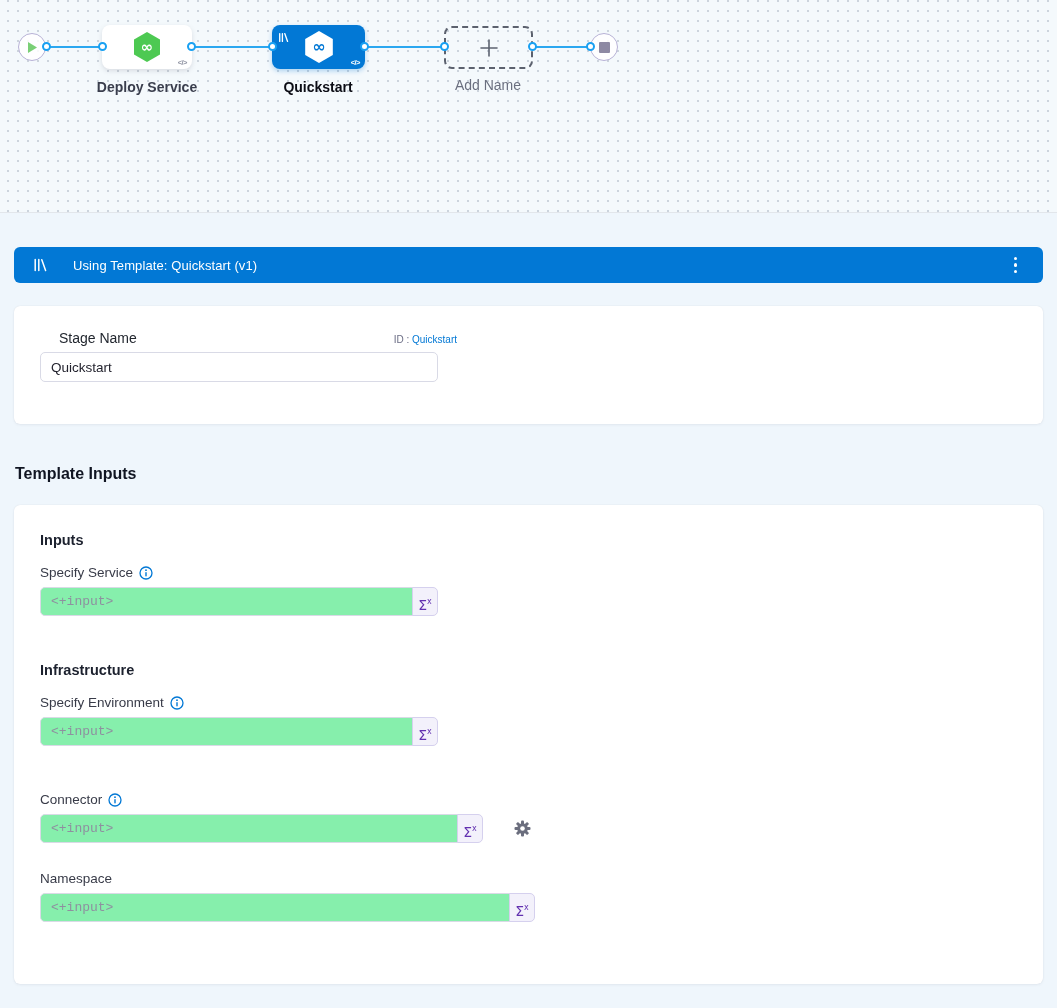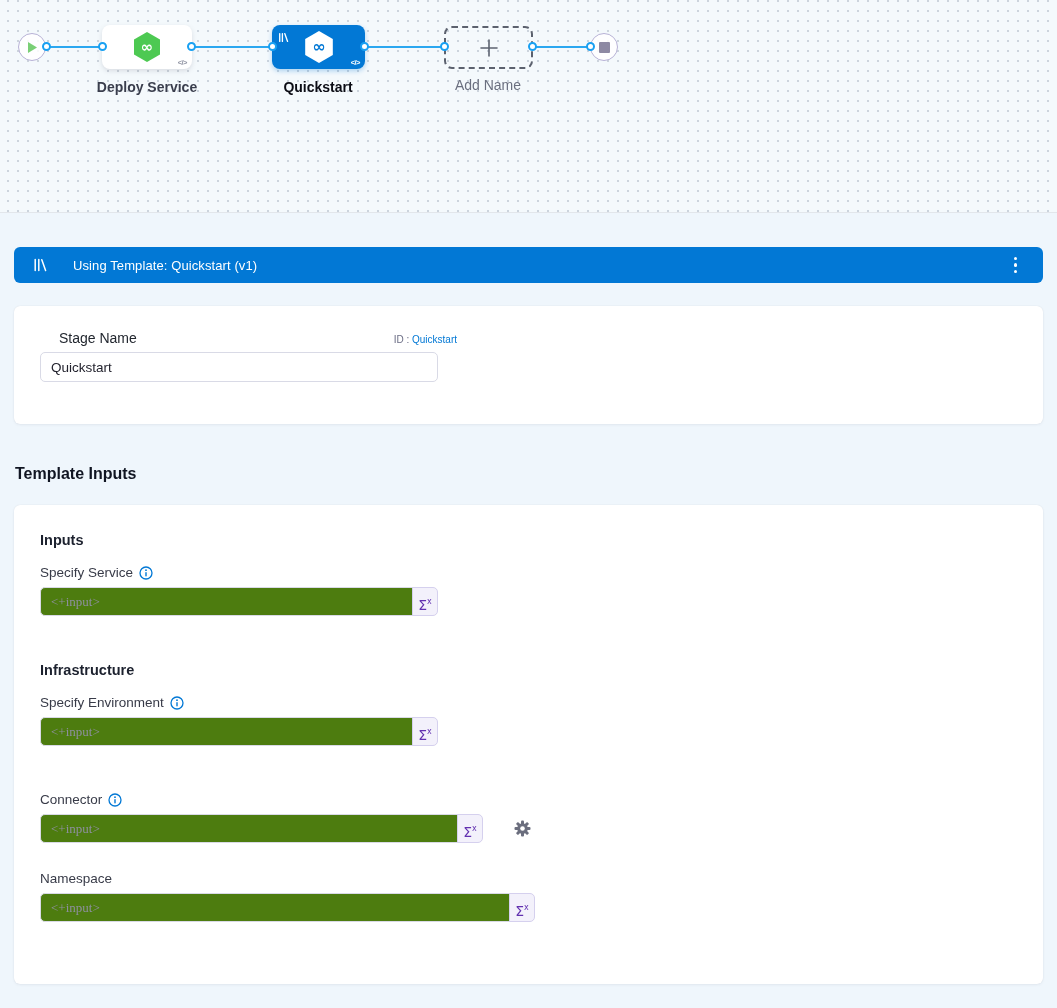--- a/index.html
+++ b/index.html
@@ -90,23 +90,23 @@
   }
 
   .section-heading { position:absolute; left:26px; font-size:14.5px; font-weight:700; color:#1c212e; }
   .field-label {
     position:absolute; left:26px; font-size:13.5px; color:#383b48; font-weight:500;
     display:flex; align-items:center; gap:6px;
   }
   .field-row { position:absolute; left:26px; display:flex; align-items:stretch; }
   .rt-input {
     height:29px; border:1px solid #d9dae6; border-right:1px solid #d9dae6;
-    border-radius:5px 0 0 5px; background:#4d7c0f; padding:0 10px; font-size:13px;
+    border-radius:5px 0 0 5px; background:#86efac; padding:0 10px; font-size:13px;
     color:#23232e; outline:none;
-    font-family:Liberation Serif, serif;
+    font-family:Liberation Mono, monospace;
   }
   .rt-input::placeholder { color:#8e909f; opacity:1; }
   .rt-btn {
     width:26px; height:29px; margin-left:-1px;
     border:1px solid #d5d0ee; border-radius:0 5px 5px 0;
     background:#f3f1fb; color:#6231b0; font-size:14px; line-height:27px;
     text-align:center; cursor:pointer; font-family:"DejaVu Sans",sans-serif;
   }
   .rt-btn sup { font-size:8px; }
   .gear-wrap { margin-left:31px; align-self:center; cursor:pointer; display:flex; }

